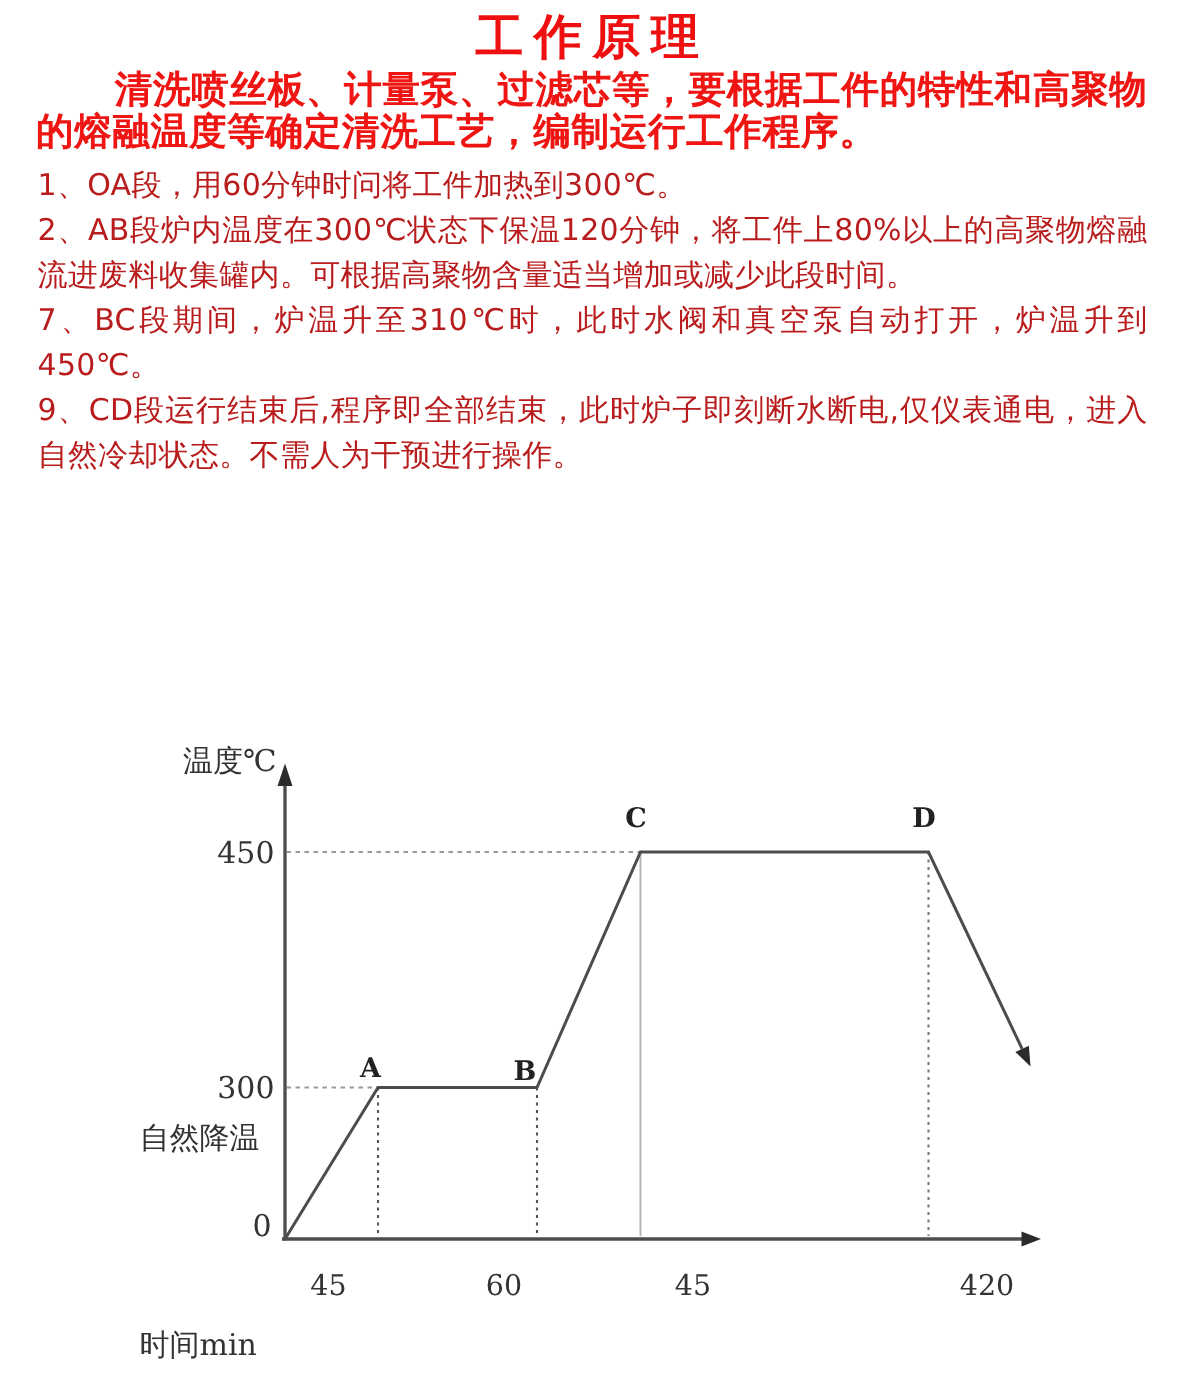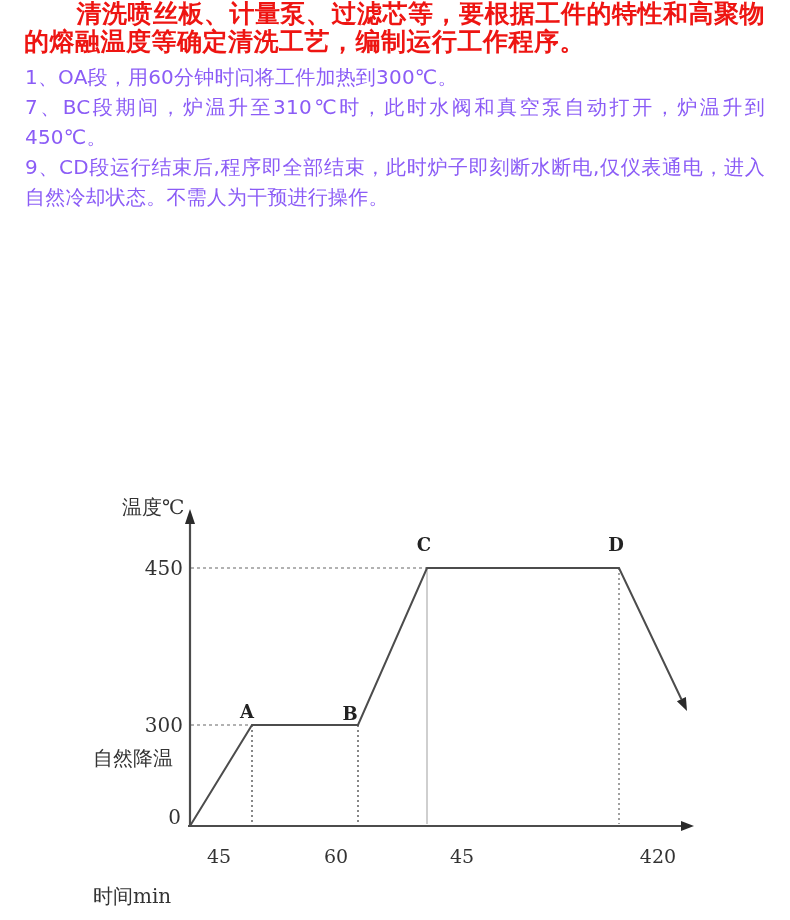--- a/index.html
+++ b/index.html
@@ -25,21 +25,21 @@
     color: #ee1512;
     font-weight: bold;
     font-size: 25px;
     line-height: 28px;
     text-indent: 2.1em;
     letter-spacing: 0.5px;
   }
   .body-block { margin: 6px 25px 0 25px; }
   .body-block p {
     margin: 0;
-    color: #8b5cf6;
+    color: #b91c1c;
     font-size: 20px;
     line-height: 30px;
     letter-spacing: 0.2px;
     text-align: justify;
   }
   .chart-wrap {
     position: absolute;
     left: 0;
     top: 493px;
     width: 790px;
@@ -54,25 +54,27 @@
     font-family: "DejaVu Serif", "Liberation Serif", serif;
     fill: #222222;
     font-weight: bold;
   }
 </style>
 </head>
 <body>
 
 <div class="page">
 
+  <h1 class="title">工作原理</h1>
 
   <p class="intro">清洗喷丝板、计量泵、过滤芯等，要根据工件的特性和高聚物的熔融温度等确定清洗工艺，编制运行工作程序。</p>
 
   <div class="body-block">
     <p>1、OA段，用60分钟时问将工件加热到300℃。</p>
+    <p>2、AB段炉内温度在300℃状态下保温120分钟，将工件上80%以上的高聚物熔融流进废料收集罐内。可根据高聚物含量适当增加或减少此段时间。</p>
     <p>7、BC段期间，炉温升至310℃时，此时水阀和真空泵自动打开，炉温升到450℃。</p>
     <p>9、CD段运行结束后,程序即全部结束，此时炉子即刻断水断电,仅仪表通电，进入自然冷却状态。不需人为干预进行操作。</p>
   </div>
 
   <div class="chart-wrap">
     <svg width="790" height="427" viewBox="0 0 790 427" xmlns="http://www.w3.org/2000/svg">
 
       <line x1="191" y1="75" x2="427" y2="75" stroke="#999999" stroke-width="1.4" stroke-dasharray="3 3"></line>
       <line x1="191" y1="232" x2="252" y2="232" stroke="#999999" stroke-width="1.4" stroke-dasharray="3 3"></line>
 

